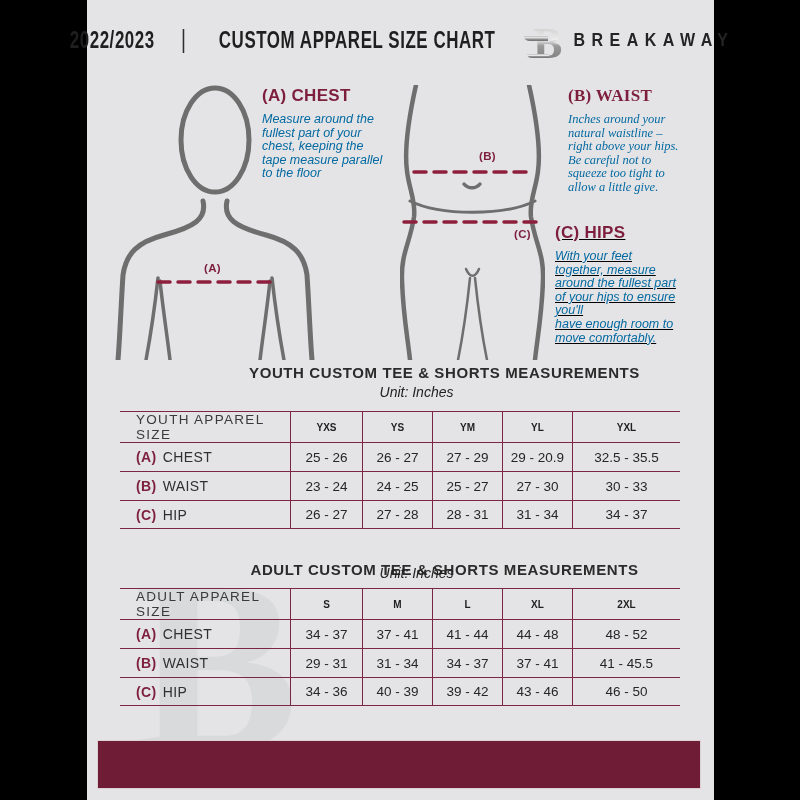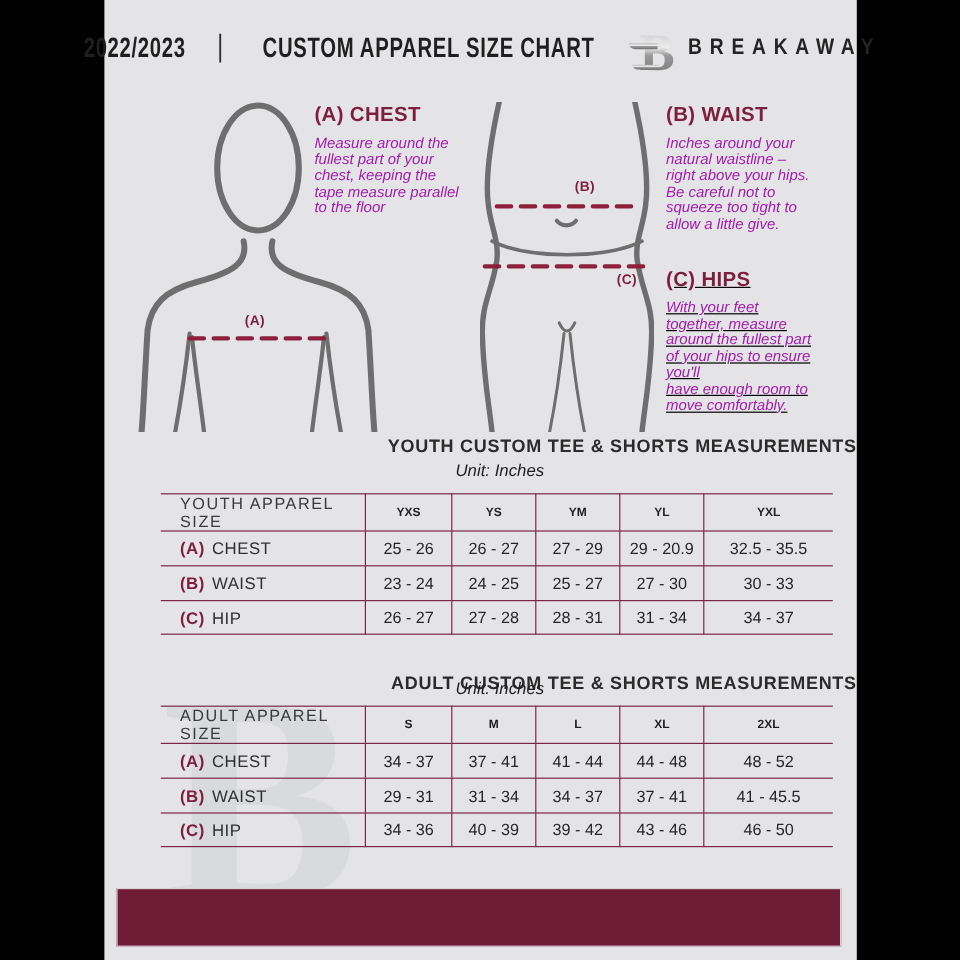--- a/index.html
+++ b/index.html
@@ -36,35 +36,35 @@
   .marker {
     position:absolute; z-index:2; color:#7d1e3c; font-weight:bold;
     font-size:11.5px; letter-spacing:.3px;
   }
   .instr { position:absolute; z-index:2; }
   .instr-heading {
     font-weight:bold; font-size:17px; letter-spacing:.3px; color:#7d1e3c;
     margin:0 16px 7px 0;
   }
   .instr-body {
-    font-style:italic; font-size:12.5px; line-height:13.6px; color:#a21caf;
+    font-style:italic; font-size:12.5px; line-height:13.6px; color:#0369a1;
     white-space:pre-line; margin:0;
   }
 
   
   .section-title {
-    position:absolute; left:0; width:100%; text-align:right; z-index:2;
-    font-weight:bold; font-size:15px; letter-spacing:.6px; color:#2b2b2b;
+    position:absolute; left:0; width:100%; text-align:center; z-index:2;
+    font-weight:bold; font-size:15px; letter-spacing:.6px; color:#2b2b2b;padding-left:44px;
   }
   .unit-line {
     position:absolute; left:0; width:100%; text-align:center; z-index:2;
     font-style:italic; font-size:14px; color:#1f1f1f;margin-left:16px;
   }
   .size-table {
-    position:absolute; left:47px; width:560px; z-index:2;
+    position:absolute; left:33px; width:560px; z-index:2;
     display:grid; grid-template-columns:170px 72px 70px 70px 70px 108px;
   }
   .tr { display:contents; }
   .cell {
     border-top:1.5px solid #7c2742; height:29px; box-sizing:border-box;
     display:flex; align-items:center; justify-content:center;
     font-size:13.5px; color:#262626; background:transparent;
   }
   .tr > .cell + .cell { border-left:1.5px solid #7c2742; }
   .tr.head .cell { height:31px; font-weight:bold; font-size:10px; color:#1f1f1f; }
@@ -147,21 +147,21 @@
   <span class="marker" style="left:427px; top:228px;">(C)</span>
 
   <div class="instr" style="left:175px; top:86px; width:148px;">
     <p class="instr-heading">(A) CHEST</p>
     <p class="instr-body">Measure around the
 fullest part of your
 chest, keeping the
 tape measure parallel
 to the floor</p>
   </div>
-  <div class="instr" style="left:468px; top:86px; width:155px;">
+  <div class="instr" style="left:481px; top:86px; width:155px;font-family:Liberation Serif, serif;">
     <p class="instr-heading">(B) WAIST</p>
     <p class="instr-body">Inches around your
 natural waistline –
 right above your hips.
 Be careful not to
 squeeze too tight to
 allow a little give.</p>
   </div>
   <div class="instr" style="left:468px; top:223px; width:158px;text-decoration:underline;">
     <p class="instr-heading">(C) HIPS</p>

